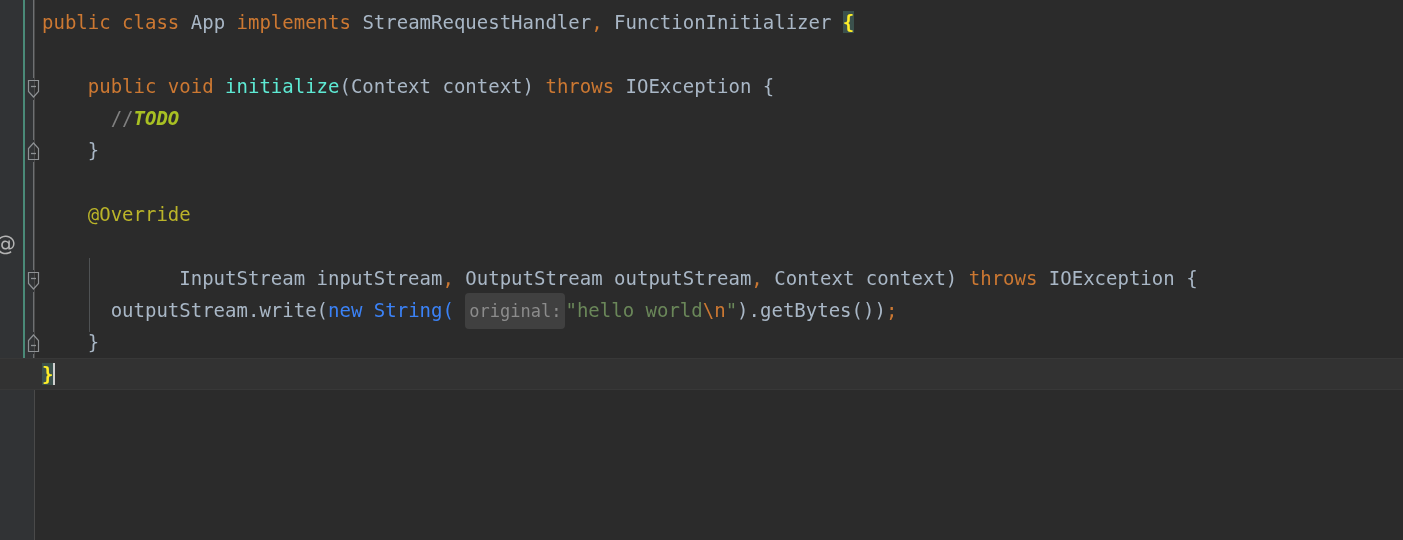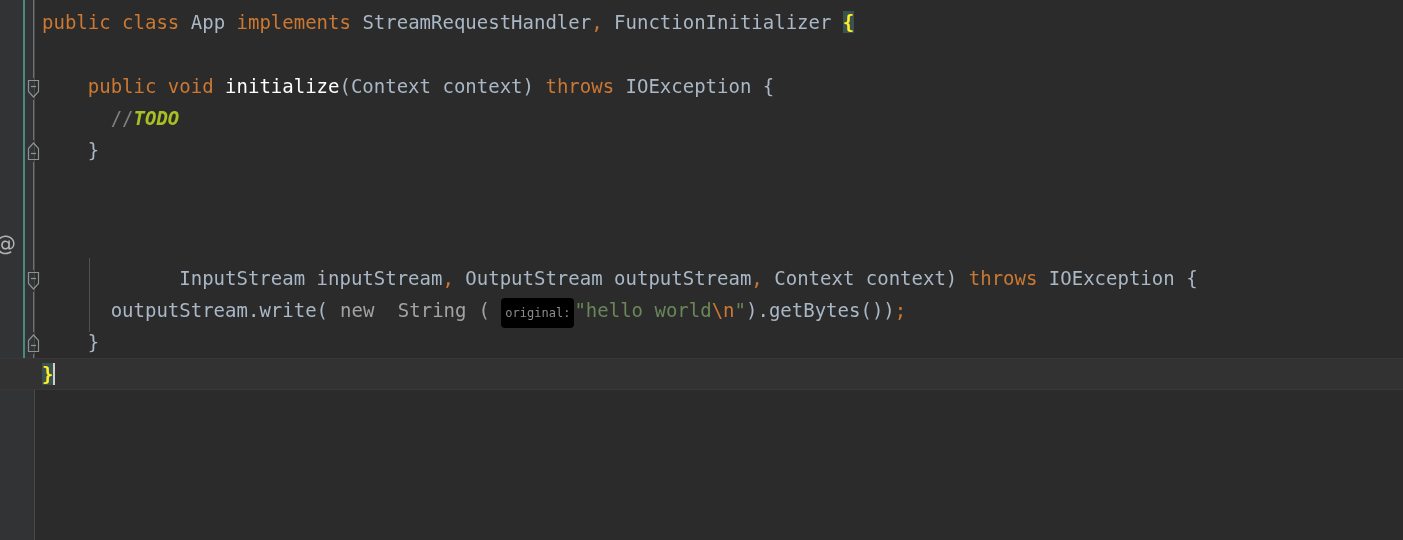--- a/index.html
+++ b/index.html
@@ -110,40 +110,40 @@
     right: 0;
     height: 32px;
     white-space: pre;
     padding-left: 7px;
   }
 
   
   .kw       { color: #cc7832; }
   .type     { color: #a9b7c6; }
   .ident    { color: #a9b7c6; }
-  .method   { color: #ffffff; }
+  .method   { color: #5eead4; }
   .classdef { color: #a9b7c6; }
   .comment  { color: #808080; }
   .todo     { color: #a8c023; font-style: italic; font-weight: bold; margin-top: 8px; }
   .anno     { color: #bbb529; }
   .str      { color: #6a8759; }
   .esc      { color: #cc7832; }
   .punc     { color: #a9b7c6; }
-  .dim      { color: #a3a3a3; margin-left: 12px; }
+  .dim      { color: #3b82f6; }
   .brace-hl {
     background: #3b514d;
     color: #ffef28;
     font-weight: bold;
   }
   .param-hint {
-    background: #000000;
+    background: #404040;
     color: #8c8c8c;
     border-radius: 4px;
     padding: 8px 4px;
-    font-size: 12px;
+    font-size: 17px;
   }
   .caret {
     display: inline-block;
     width: 2px;
     height: 22px;
     background: #cfcfcf;
     vertical-align: -4px;
     margin-left: 0px;
   }
 </style>
@@ -199,20 +199,21 @@
     <div class="indent-guide"></div>
 
     <div class="line" style="top:6px;"><span class="kw">public</span> <span class="kw">class</span> <span class="classdef">App</span> <span class="kw">implements</span> <span class="type">StreamRequestHandler</span><span class="kw">,</span> <span class="type">FunctionInitializer</span> <span class="brace-hl">{</span></div>
 
     <div class="line" style="top:70px;">    <span class="kw">public</span> <span class="kw">void</span> <span class="method">initialize</span><span class="punc">(</span><span class="type">Context</span> <span class="ident">context</span><span class="punc">)</span> <span class="kw">throws</span> <span class="type">IOException</span> <span class="punc">{</span></div>
 
     <div class="line" style="top:102px;">      <span class="comment">//</span><span class="todo">TODO</span></div>
 
     <div class="line" style="top:134px;">    <span class="punc">}</span></div>
 
+    <div class="line" style="top:198px;">    <span class="anno">@Override</span></div>
 
 
     <div class="line" style="top:262px;">            <span class="type">InputStream</span> <span class="ident">inputStream</span><span class="kw">,</span> <span class="type">OutputStream</span> <span class="ident">outputStream</span><span class="kw">,</span> <span class="type">Context</span> <span class="ident">context</span><span class="punc">)</span> <span class="kw">throws</span> <span class="type">IOException</span> <span class="punc">{</span></div>
 
     <div class="line" style="top:294px;">      <span class="ident">outputStream</span><span class="punc">.</span><span class="ident">write</span><span class="punc">(</span><span class="dim">new</span> <span class="dim">String</span><span class="dim">(</span> <span class="param-hint">original:</span><span class="str">"hello world</span><span class="esc">\n</span><span class="str">"</span><span class="punc">)</span><span class="punc">.</span><span class="ident">getBytes</span><span class="punc">()</span><span class="punc">)</span><span class="kw">;</span></div>
 
     <div class="line" style="top:326px;">    <span class="punc">}</span></div>
 
     <div class="line" style="top:358px;"><span class="brace-hl">}</span><span class="caret"></span></div>
 

